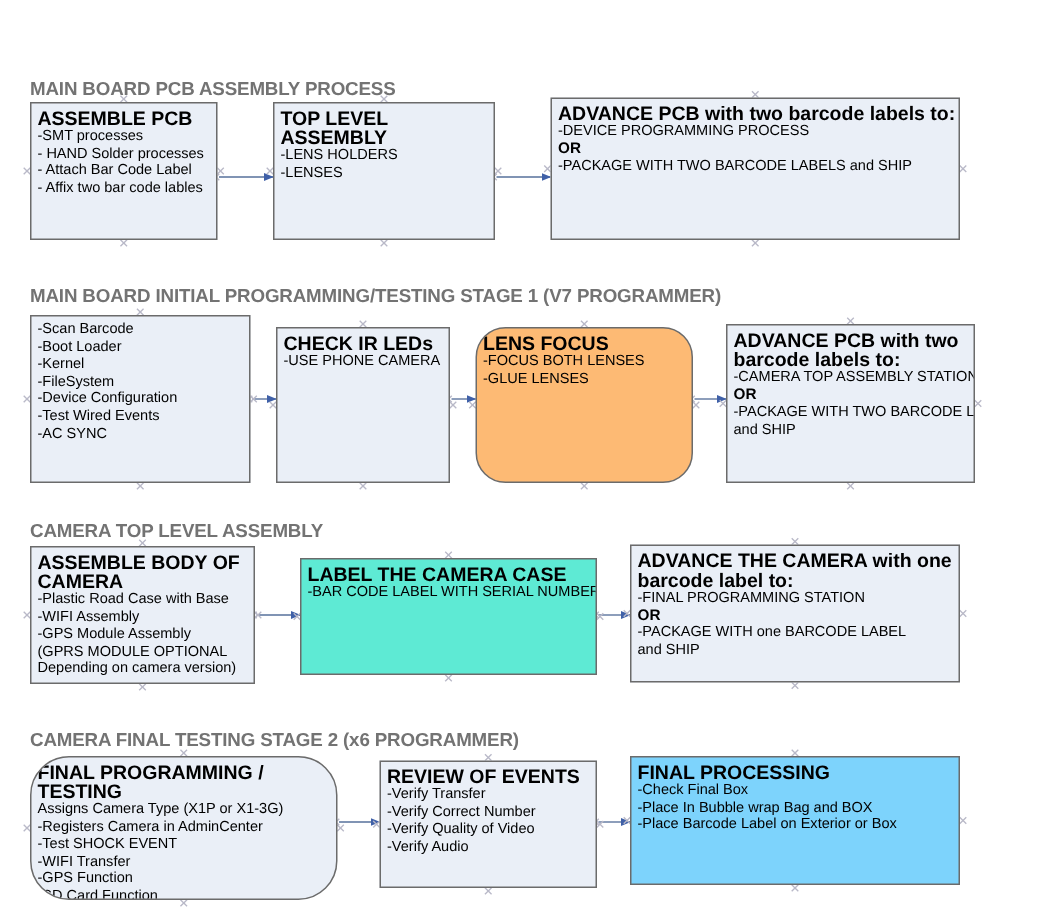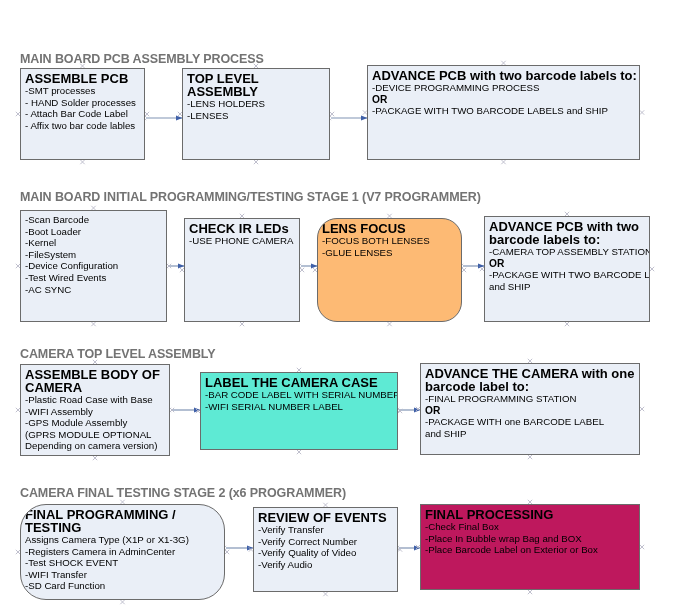--- a/index.html
+++ b/index.html
@@ -414,46 +414,46 @@
         <div class="n-title">ASSEMBLE BODY OF CAMERA</div>
         <div class="n-line">-Plastic Road Case with Base</div>
         <div class="n-line">-WIFI Assembly</div>
         <div class="n-line">-GPS Module Assembly</div>
         <div class="n-line">(GPRS MODULE OPTIONAL</div>
         <div class="n-line">Depending on camera version)</div>
       </div>
       <div class="node" style="left: 200px; top: 372px; width: 198px; height: 78px; background: #5eead4; border-color: rgb(107, 107, 107);">
         <div class="n-title">LABEL THE CAMERA CASE</div>
         <div class="n-line">-BAR CODE LABEL WITH SERIAL NUMBER</div>
-        <div class="n-line">-WIFI SERIAL NUMBER LABEL</div>
       </div>
       <div class="node" style="left: 420px; top: 363px; width: 220px; height: 92px; background: rgb(234, 239, 247); border-color: rgb(107, 107, 107);">
         <div class="n-title">ADVANCE THE CAMERA with one barcode label to:</div>
         <div class="n-line">-FINAL PROGRAMMING STATION</div>
         <div class="n-line bold">OR</div>
         <div class="n-line">-PACKAGE WITH one BARCODE LABEL</div>
         <div class="n-line">and SHIP</div>
       </div>
       <div class="section-title" style="left: 20px; top: 486px;">CAMERA FINAL TESTING STAGE 2 (x6 PROGRAMMER)</div>
       <div class="node" style="left: 20px; top: 504px; width: 205px; height: 96px; background: rgb(234, 239, 247); border-color: rgb(107, 107, 107); border-radius: 26px;">
         <div class="n-title">FINAL PROGRAMMING / TESTING</div>
         <div class="n-line">Assigns Camera Type (X1P or X1-3G)</div>
         <div class="n-line">-Registers Camera in AdminCenter</div>
         <div class="n-line">-Test SHOCK EVENT</div>
         <div class="n-line">-WIFI Transfer</div>
+        <div class="n-line">-GPS Function</div>
         <div class="n-line">-SD Card Function</div>
       </div>
       <div class="node" style="left: 253px; top: 507px; width: 145px; height: 85px; background: rgb(234, 239, 247); border-color: rgb(107, 107, 107);">
         <div class="n-title">REVIEW OF EVENTS</div>
         <div class="n-line">-Verify Transfer</div>
         <div class="n-line">-Verify Correct Number</div>
         <div class="n-line">-Verify Quality of Video</div>
         <div class="n-line">-Verify Audio</div>
       </div>
-      <div class="node" style="left: 420px; top: 504px; width: 220px; height: 86px; background: #be185d; border-color: rgb(107, 107, 107);">
+      <div class="node" style="left: 420px; top: 504px; width: 220px; height: 86px; background: #7dd3fc; border-color: rgb(107, 107, 107);">
         <div class="n-title">FINAL PROCESSING</div>
         <div class="n-line"> -Check Final Box</div>
         <div class="n-line">-Place In Bubble wrap Bag and BOX</div>
         <div class="n-line">-Place Barcode Label on Exterior or Box</div>
       </div>
     </div>
 
 </div>
 
 </body></html>

